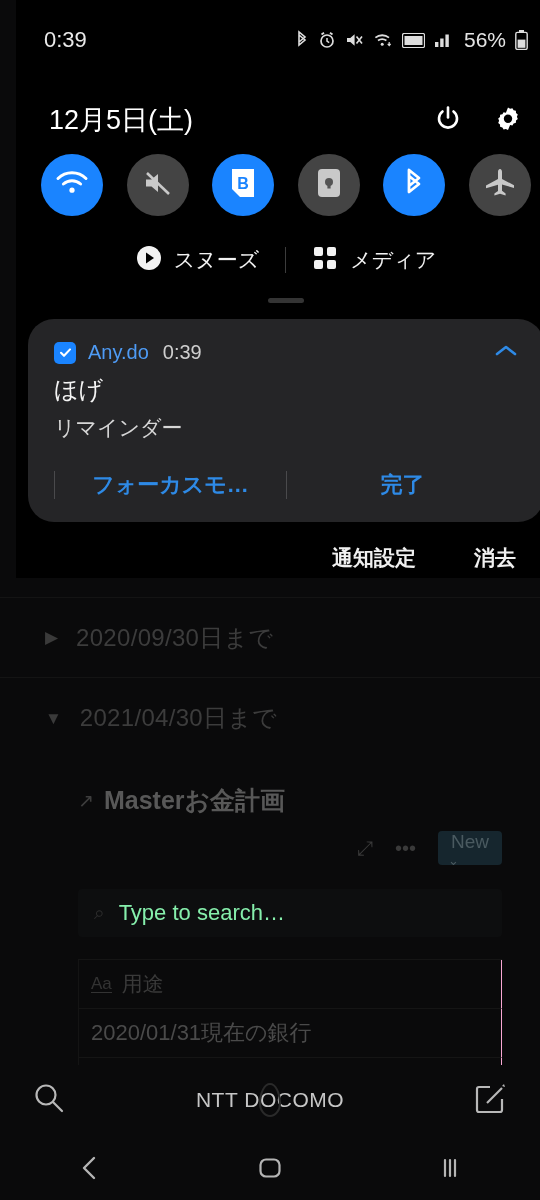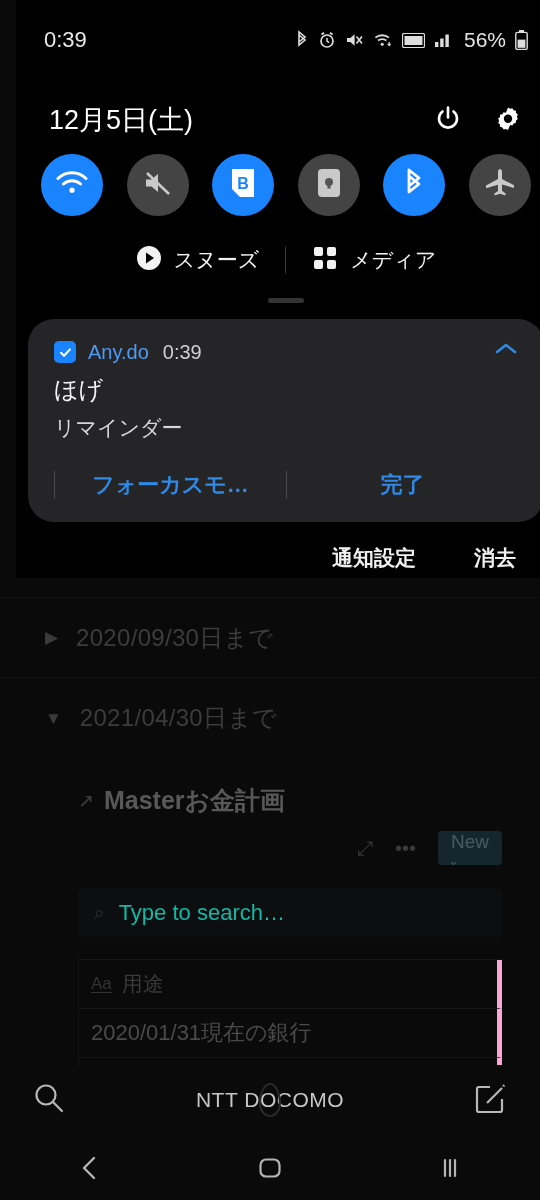--- a/index.html
+++ b/index.html
@@ -51,28 +51,28 @@
     color:#4a5a60; font-size:13px;
   }
 
   .search-wrap { padding:24px 38px 0 78px; }
   .search-box {
     display:flex; align-items:center; gap:14px;
     height:48px; padding:0 16px;
     background:#0d0e0f; border-radius:4px;
   }
   .search-ico { color:#2e2e2e; font-size:19px; }
-  .search-ph { color:#14b8a6; font-size:22px; }
+  .search-ph { color:#86efac; font-size:22px; }
 
   .tbl { margin:22px 38px 0 78px; border-top:1px solid #151515; }
   .tbl-row {
     display:flex; align-items:center;
     height:49px; padding-left:12px;
     border-bottom:1px solid #151515;
-    border-left:1px solid #141414; border-right:5px solid #f9a8d4;
+    border-left:1px solid #141414; border-right:1px solid #f9a8d4;
   }
   .tbl-hdr-ic {
     color:#333; font-size:17px; margin-right:10px;
     border-bottom:1px solid #333; line-height:1.05;
   }
   .tbl-hdr-lbl { color:#3a3a3a; font-size:21px; }
   .tbl-cell { color:#4a4a4a; font-size:22px; }
   .tbl-row.clip { height:14px; overflow:hidden; }
 
   
@@ -120,21 +120,21 @@
     width:36px; height:5px; border-radius:3px; background:#343434;
     margin:8px auto 0 auto;
   }
 
   
   .notif-card {
     margin:16px 12px 0 12px;
     background:#252527; border-radius:26px;
     padding:22px 26px 14px 26px;
   }
-  .notif-head { display:flex; align-items:flex-start; }
+  .notif-head { display:flex; align-items:center; }
   .notif-appicon {
     width:22px; height:22px; border-radius:5px; background:#1a84ff;
     display:flex; align-items:center; justify-content:center;
     margin-right:12px; flex:none;
   }
   .notif-app { color:#4e9bf5; font-size:20px; }
   .notif-time { color:#cfcfcf; font-size:20px; margin-left:14px; }
   .notif-chev { margin-left:auto; color:#2e8ae6; font-size:17px; }
   .notif-title { color:#f4f4f4; font-size:24px; margin-top:10px; }
   .notif-body  { color:#d6d6d6; font-size:21px; margin-top:8px; }

